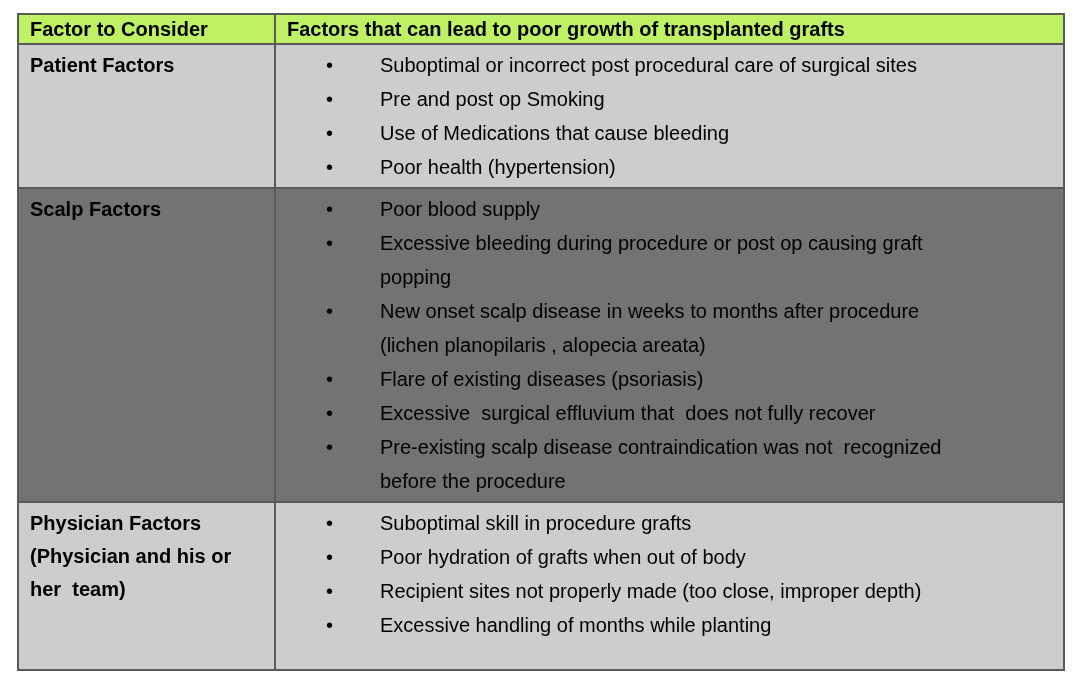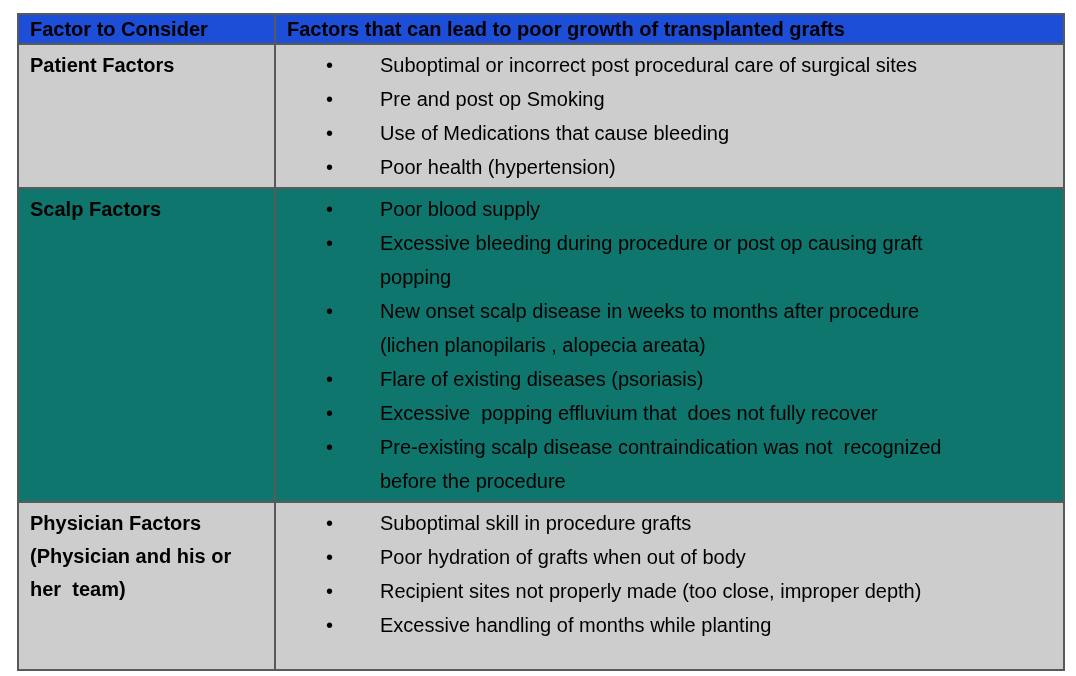--- a/index.html
+++ b/index.html
@@ -24,26 +24,26 @@
     vertical-align: top;
     font-size: 20px;
   }
   .col-factor { width: 257px; }
   .col-details { width: 789px; }
 
   .header-row td {
     height: 29px;
     vertical-align: middle;
     font-weight: bold;
-    background: #1d4ed8;
+    background: #bef264;
     padding: 2px 0 2px 11px;
     line-height: 24px;
   }
   .row-shaded td { background: #cdcdcd; }
-  .row-plain td { background: #0f766e; }
+  .row-plain td { background: #737373; }
 
   .r-patient   { height: 139px; }
   .r-scalp     { height: 308px; }
   .r-physician { height: 168px; border-radius: 23px; }
 
   .factor-cell {
     font-weight: bold;
     padding: 4px 6px 11px 11px;
     line-height: 33px;
     white-space: pre-wrap;
@@ -128,21 +128,21 @@
               <span class="bullet">•</span>
               <span class="btext">New onset scalp disease in weeks to months after procedure
 (lichen planopilaris , alopecia areata)</span>
             </li>
           <li>
               <span class="bullet">•</span>
               <span class="btext">Flare of existing diseases (psoriasis)</span>
             </li>
           <li>
               <span class="bullet">•</span>
-              <span class="btext">Excessive  popping effluvium that  does not fully recover</span>
+              <span class="btext">Excessive  surgical effluvium that  does not fully recover</span>
             </li>
           <li>
               <span class="bullet">•</span>
               <span class="btext">Pre-existing scalp disease contraindication was not  recognized
 before the procedure</span>
             </li>
         </ul>
       </td>
     </tr>
 

